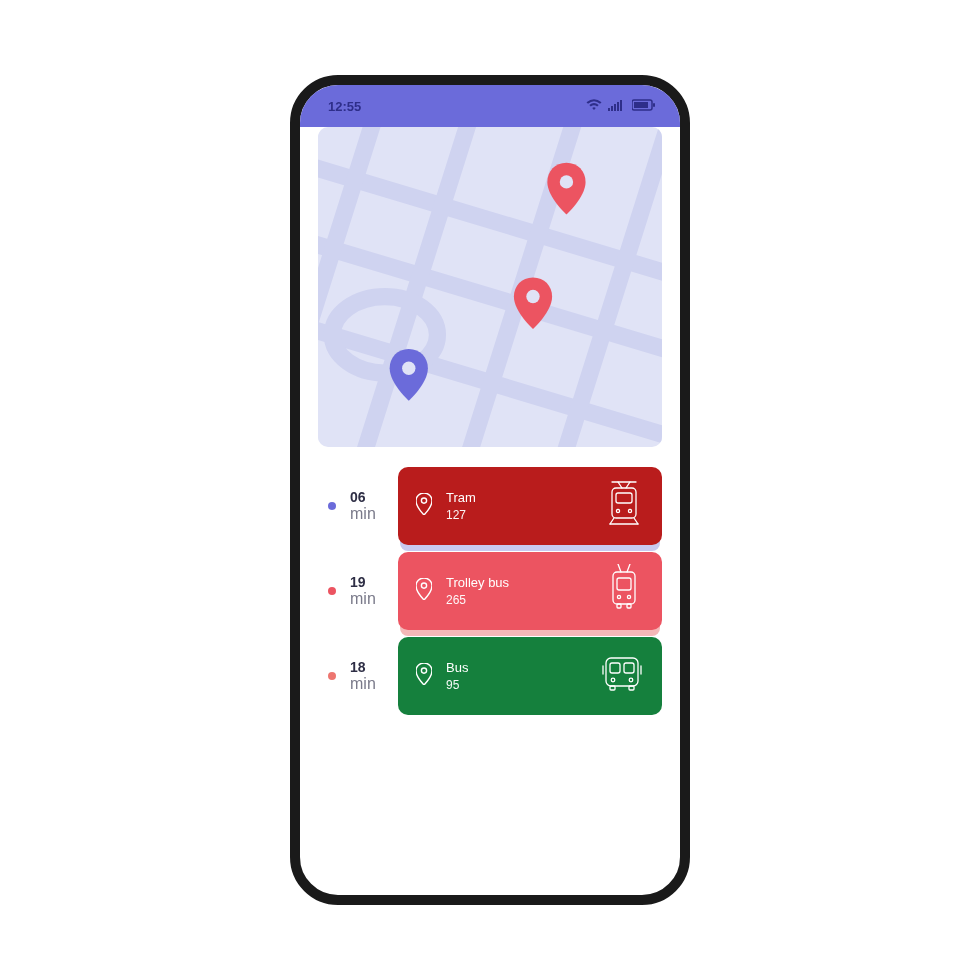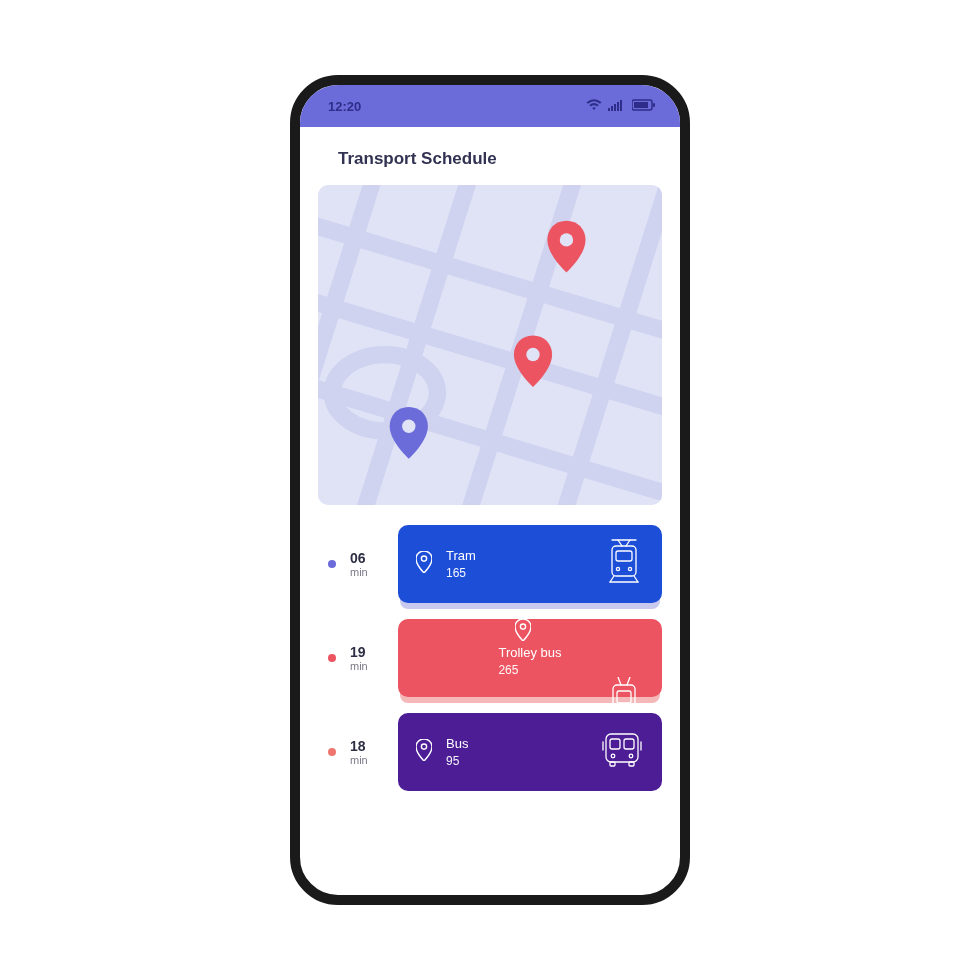--- a/index.html
+++ b/index.html
@@ -53,68 +53,68 @@
     height: 320px;
     border-radius: 10px;
     background: #e0e3f6;
     overflow: hidden;
     position: relative;
   }
   .map-svg { width: 100%; height: 100%; display: block; }
   .schedule {
     display: flex;
     flex-direction: column;
-    gap: 16px;
+    gap: 7px;
     padding: 0 18px 0 28px;
   }
   .row {
     display: flex;
     align-items: center;
     gap: 14px;
   }
   .dot {
     width: 8px; height: 8px; border-radius: 50%;
     flex-shrink: 0;
   }
   .time-col {
     width: 34px;
     display: flex;
     flex-direction: column;
     align-items: flex-start;
     flex-shrink: 0;
   }
   .time-val { font-size: 14px; font-weight: 600; color: #2e2e45; }
-  .time-unit { font-size: 11px; color: #7a7a8a; }
+  .time-unit { font-size: 16px; color: #7a7a8a; }
   .card {
     flex: 1;
     height: 78px;
     border-radius: 10px;
     display: flex;
     align-items: center;
     padding: 0 18px;
     color: #ffffff;
     position: relative;
   }
   .card-shadow-violet { box-shadow: 0 8px 0 -2px #c9c9f0; }
-  .card-shadow-red { box-shadow: 0 8px 0 -2px #f5b8b8; flex-direction: column; }
+  .card-shadow-red { box-shadow: 0 8px 0 -2px #f5b8b8; }
   .card-pin { margin-right: 14px; flex-shrink: 0; }
   .card-text { display:flex; flex-direction:column; gap:3px; }
   .card-name { font-size: 13px; font-weight: 500; }
   .card-num { font-size: 12px; opacity: 0.95; }
   .card-vehicle {
     margin-left: auto;
   }
 </style>
 </head>
 <body>
 
 <div class="phone-frame">
 
   <div class="status-bar">
-    <span class="status-time">12:20</span>
+    <span class="status-time">12:55</span>
     <div class="status-icons">
       <span>
         <svg width="16" height="12" viewBox="0 0 16 12">
             <path d="M8 11 L6.2 9 Q8 7.6 9.8 9 Z M3.3 6.1 Q8 2 12.7 6.1 L11.2 7.5 Q8 4.8 4.8 7.5 Z M0.5 3.3 Q8 -3 15.5 3.3 L14 4.7 Q8 -0.4 2 4.7 Z" fill="#2e2e8a"></path>
           </svg>
       </span>
       <span>
         <svg width="18" height="12" viewBox="0 0 18 12">
             <rect x="0" y="9" width="2" height="3" fill="#2e2e8a"></rect>
             <rect x="3" y="7" width="2" height="5" fill="#2e2e8a"></rect>
@@ -126,21 +126,20 @@
       <span>
         <svg width="24" height="12" viewBox="0 0 24 12">
             <rect x="0" y="1" width="20" height="10" rx="2" fill="none" stroke="#2e2e8a" stroke-width="1.5"></rect>
             <rect x="2" y="3" width="14" height="6" fill="#2e2e8a"></rect>
             <rect x="21" y="4" width="2" height="4" rx="1" fill="#2e2e8a"></rect>
           </svg>
       </span>
     </div>
   </div>
 
-  <div class="page-title">Transport Schedule</div>
 
   <div class="map-card">
     <svg class="map-svg" viewBox="0 0 360 320">
       <rect width="360" height="320" fill="#e0e3f6"></rect>
 
       <g stroke="#cfd3f0" stroke-width="18" fill="none" stroke-linecap="round">
         <line x1="-20" y1="30" x2="380" y2="150"></line>
         <line x1="-20" y1="110" x2="380" y2="230"></line>
         <line x1="-20" y1="200" x2="380" y2="320"></line>
         <line x1="60" y1="-20" x2="-60" y2="360"></line>
@@ -167,30 +166,30 @@
   </div>
 
   <div class="schedule">
 
     <div class="row">
       <span class="dot" style="background:#6b6bda"></span>
       <div class="time-col">
         <span class="time-val">06</span>
         <span class="time-unit">min</span>
       </div>
-      <div class="card card-shadow-violet" style="background:#1d4ed8">
+      <div class="card card-shadow-violet" style="background:#b91c1c">
         <span class="card-pin">
           <svg width="16" height="22" viewBox="0 0 16 22">
               <path d="M8 0 C3.6 0 0 3.4 0 7.6 C0 13.6 8 22 8 22 S16 13.6 16 7.6 C16 3.4 12.4 0 8 0 Z" fill="none" stroke="#fff" stroke-width="1.4"></path>
               <circle cx="8" cy="7.6" r="2.6" fill="none" stroke="#fff" stroke-width="1.4"></circle>
             </svg>
         </span>
         <div class="card-text">
           <span class="card-name">Tram</span>
-          <span class="card-num">165</span>
+          <span class="card-num">127</span>
         </div>
         <span class="card-vehicle">
           <svg width="40" height="48" viewBox="0 0 40 48" fill="none" stroke="#fff" stroke-width="1.3" stroke-linecap="round">
             <line x1="8" y1="2" x2="32" y2="2"></line>
               <line x1="14" y1="2" x2="18" y2="8"></line>
               <line x1="26" y1="2" x2="22" y2="8"></line>
             <rect x="8" y="8" width="24" height="30" rx="4"></rect>
             <rect x="12" y="13" width="16" height="10" rx="2"></rect>
             <circle cx="14" cy="31" r="1.6"></circle>
               <circle cx="26" cy="31" r="1.6"></circle>
@@ -233,21 +232,21 @@
         </span>
       </div>
     </div>
 
     <div class="row">
       <span class="dot" style="background:#ed7670"></span>
       <div class="time-col">
         <span class="time-val">18</span>
         <span class="time-unit">min</span>
       </div>
-      <div class="card" style="background:#4c1d95">
+      <div class="card" style="background:#15803d">
         <span class="card-pin">
           <svg width="16" height="22" viewBox="0 0 16 22">
               <path d="M8 0 C3.6 0 0 3.4 0 7.6 C0 13.6 8 22 8 22 S16 13.6 16 7.6 C16 3.4 12.4 0 8 0 Z" fill="none" stroke="#fff" stroke-width="1.4"></path>
               <circle cx="8" cy="7.6" r="2.6" fill="none" stroke="#fff" stroke-width="1.4"></circle>
             </svg>
         </span>
         <div class="card-text">
           <span class="card-name">Bus</span>
           <span class="card-num">95</span>
         </div>

